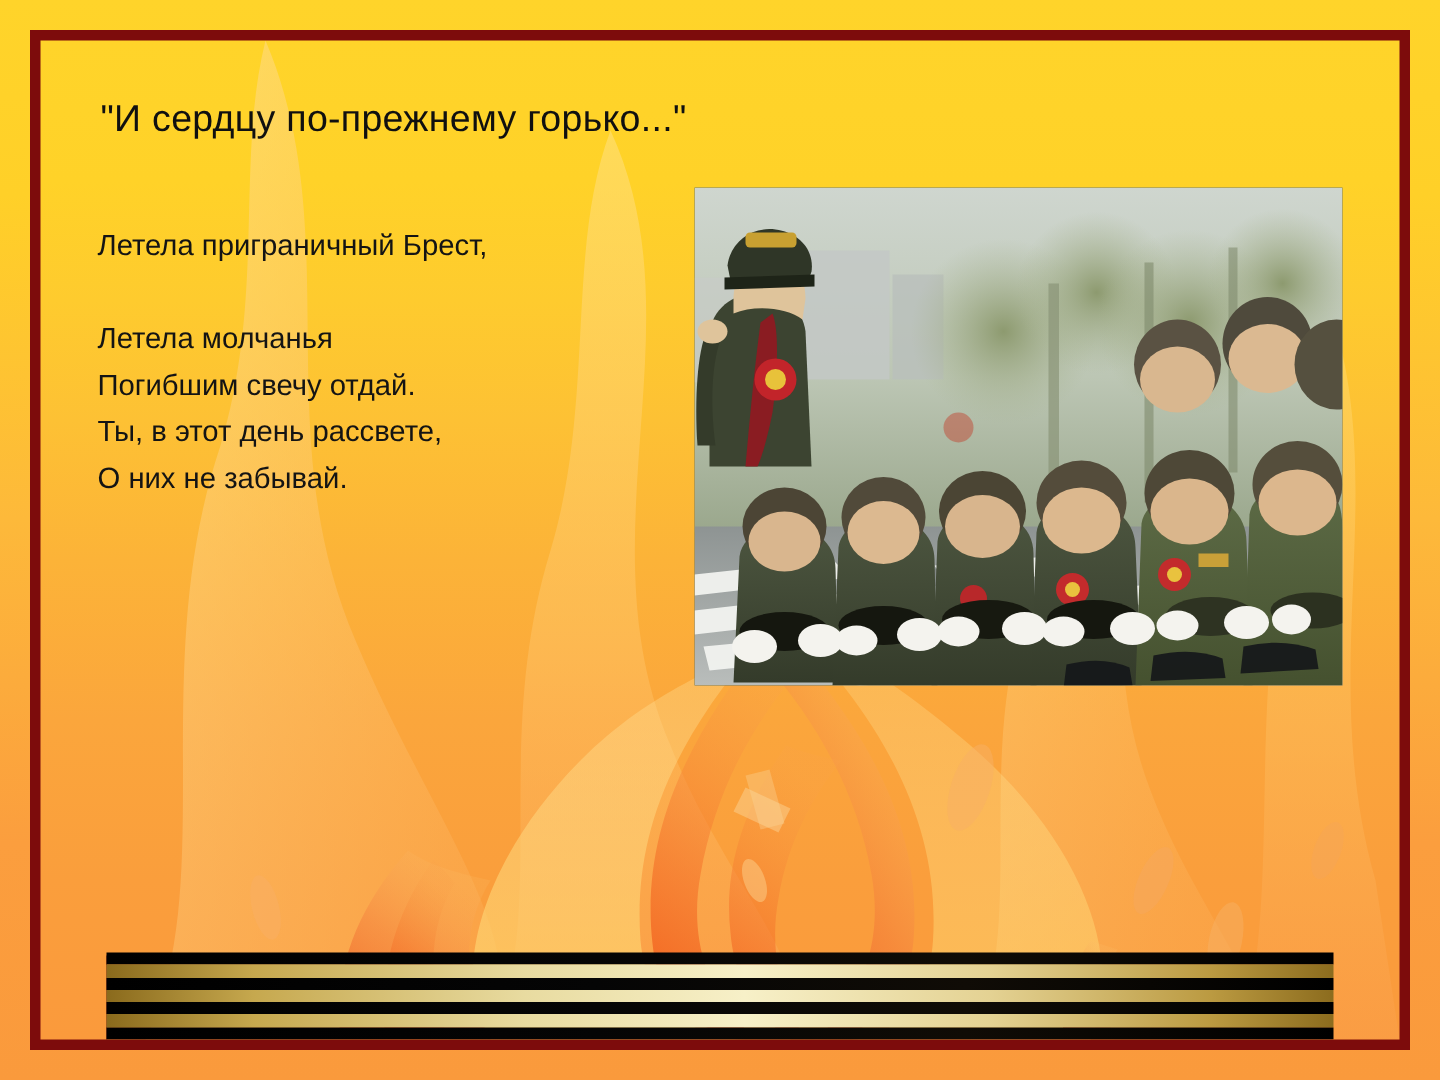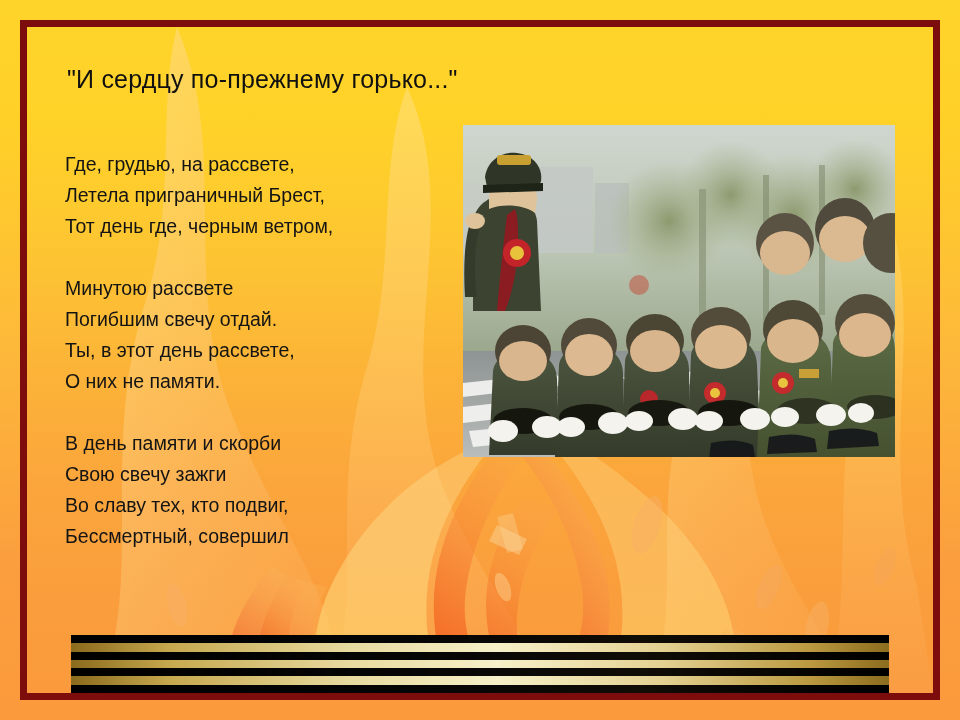--- a/index.html
+++ b/index.html
@@ -175,35 +175,27 @@
       <ellipse cx="476" cy="560" rx="7" ry="15" transform="rotate(-20 476 560)" fill="#FBD08A" opacity="0.5"></ellipse>
 
       <path d="M470 498 l30 14 l-8 16 l-30 -14 Z" fill="#FAD79B" opacity="0.45"></path>
       <path d="M486 486 l10 36 l-16 4 l-10 -36 Z" fill="#FAD79B" opacity="0.35"></path>
     </svg>
 
     <div class="title">"И сердцу по-прежнему горько..."</div>
 
     <div class="poem">
       <div class="stanza">
-        <div class="line">Где, грудью, на рассвете,</div>
         <div class="line">Летела приграничный Брест,</div>
-        <div class="line">Тот день где, черным ветром,</div>
       </div>
       <div class="stanza">
-        <div class="line">Минутою рассвете</div>
+        <div class="line">Летела молчанья</div>
         <div class="line">Погибшим свечу отдай.</div>
         <div class="line">Ты, в этот день рассвете,</div>
-        <div class="line">О них не памяти.</div>
-      </div>
-      <div class="stanza">
-        <div class="line">В день памяти и скорби</div>
-        <div class="line">Свою свечу зажги</div>
-        <div class="line">Во славу тех, кто подвиг,</div>
-        <div class="line">Бессмертный, совершил</div>
+        <div class="line">О них не забывай.</div>
       </div>
     </div>
 
     <div class="photo">
       <svg width="432" height="332" viewBox="0 0 432 332">
         <defs>
           <linearGradient id="sky" x1="0" y1="0" x2="0" y2="1">
             <stop offset="0%" stop-color="#cfd6cf"></stop>
             <stop offset="55%" stop-color="#bcc6b4"></stop>
             <stop offset="100%" stop-color="#9aa78c"></stop>

